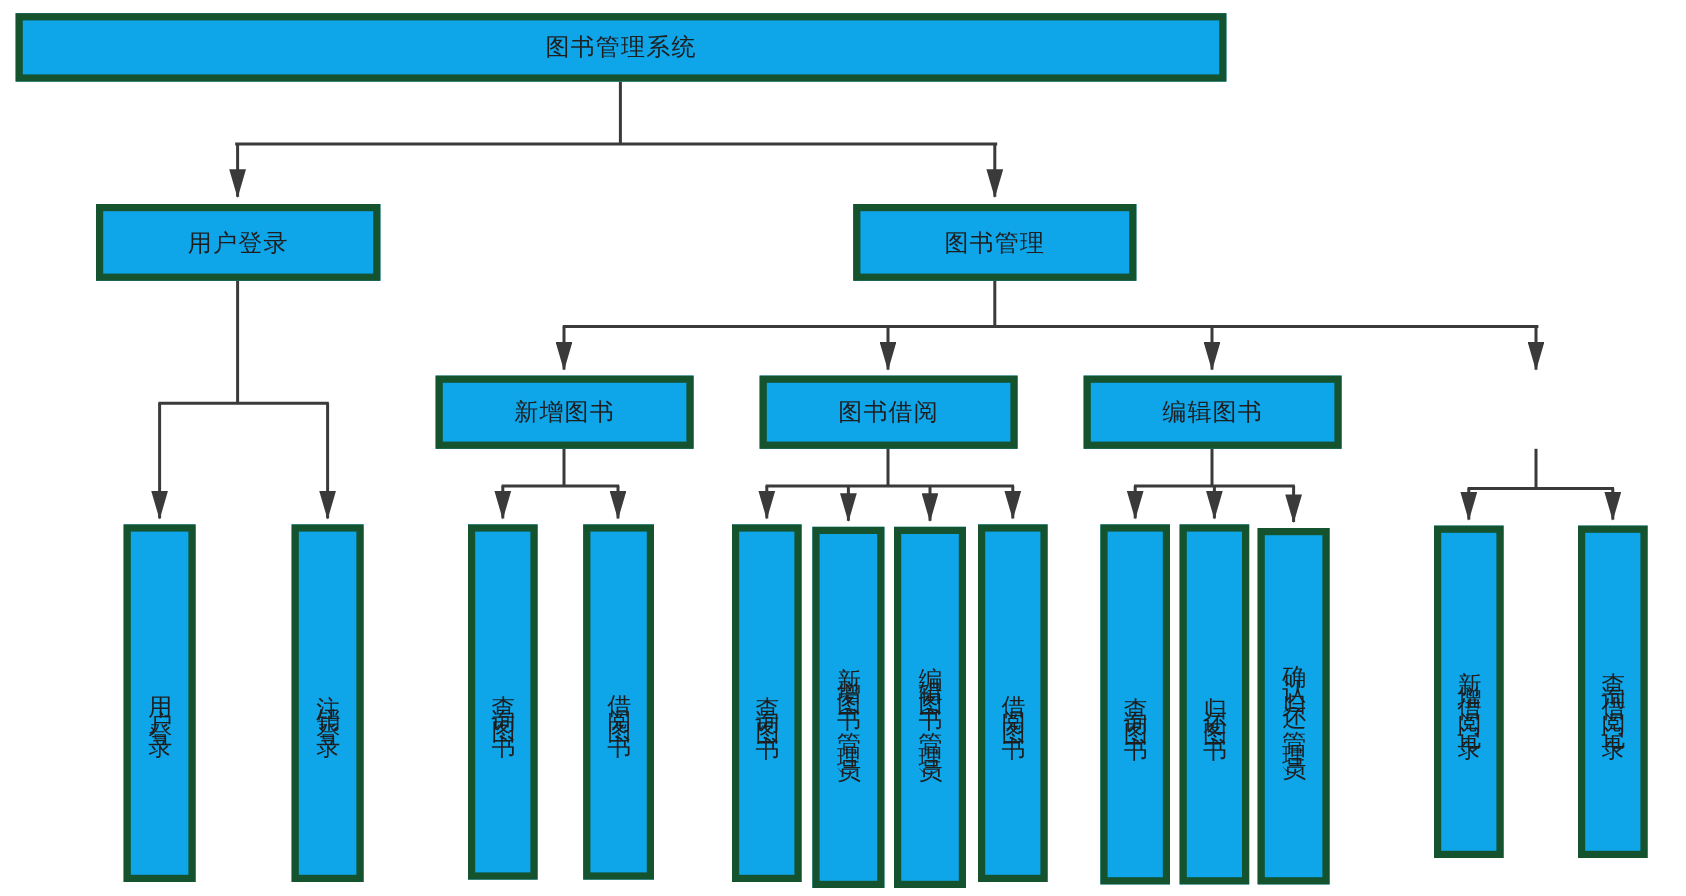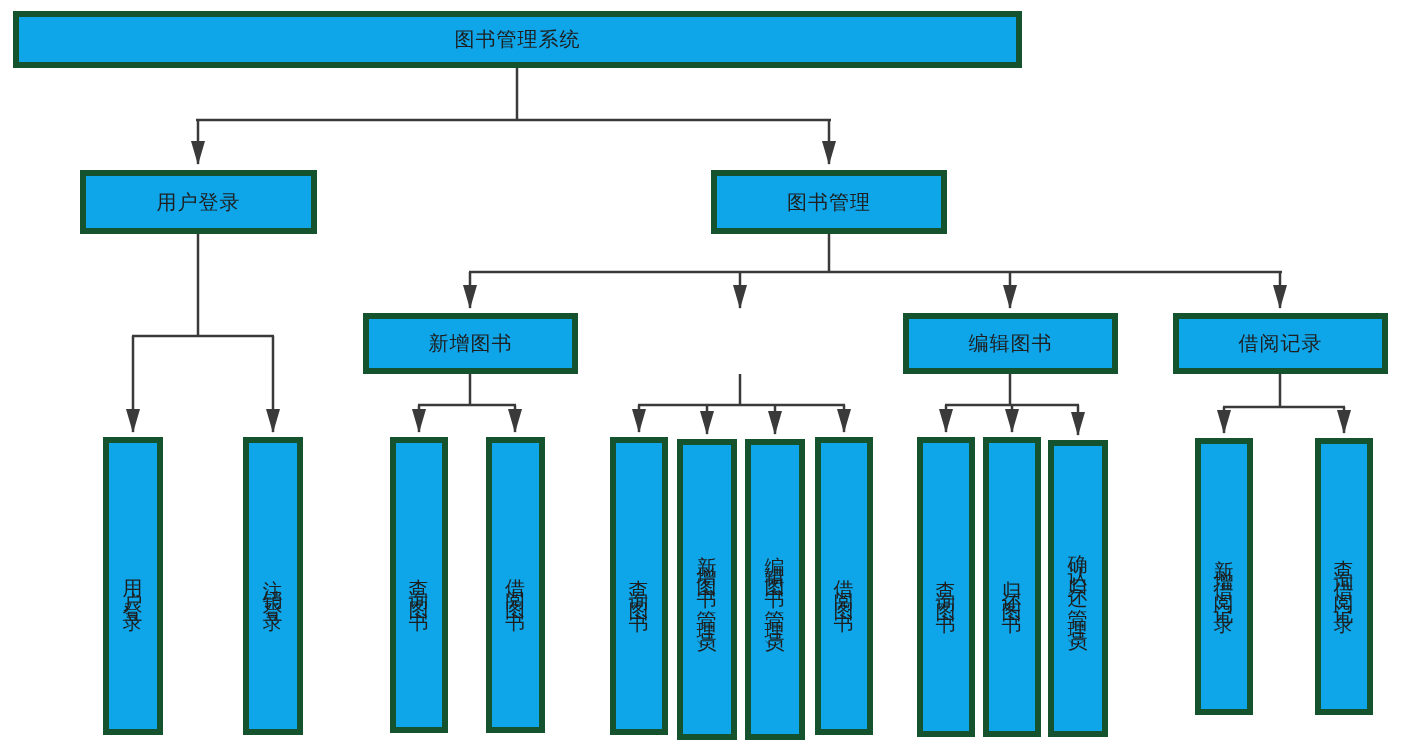--- a/index.html
+++ b/index.html
@@ -100,22 +100,22 @@
 
   <div class="box h" style="left:13px; top:11px; width:1009px; height:57px;">图书管理系统</div>
 
   <div class="box h" style="left:80px; top:170px; width:237px; height:64px;">用户登录</div>
   <div class="box h" style="left:711px; top:170px; width:236px; height:64px;">图书管理</div>
 
   <div class="box v" style="left:103px; top:437px; width:60px; height:298px;">用户登录</div>
   <div class="box v" style="left:243px; top:437px; width:60px; height:298px;">注销登录</div>
 
   <div class="box h" style="left:363px; top:313px; width:215px; height:61px;">新增图书</div>
+  <div class="box h" style="left:633px; top:313px; width:215px; height:61px;">图书借阅</div>
   <div class="box h" style="left:903px; top:313px; width:215px; height:61px;">编辑图书</div>
-  <div class="box h" style="left:1173px; top:313px; width:215px; height:61px;">借阅记录</div>
 
   <div class="box v" style="left:390px; top:437px; width:58px; height:296px;">查询图书</div>
   <div class="box v" style="left:486px; top:437px; width:59px; height:296px;">借阅图书</div>
 
   <div class="box v" style="left:610px; top:437px; width:58px; height:298px;">查询图书</div>
   <div class="box v" style="left:677px; top:439px; width:60px; height:301px;">新增图书（管理员）</div>
   <div class="box v" style="left:745px; top:439px; width:60px; height:301px;">编辑图书（管理员）</div>
   <div class="box v" style="left:815px; top:437px; width:58px; height:298px;">借阅图书</div>
 
   <div class="box v" style="left:917px; top:437px; width:58px; height:300px;">查询图书</div>

